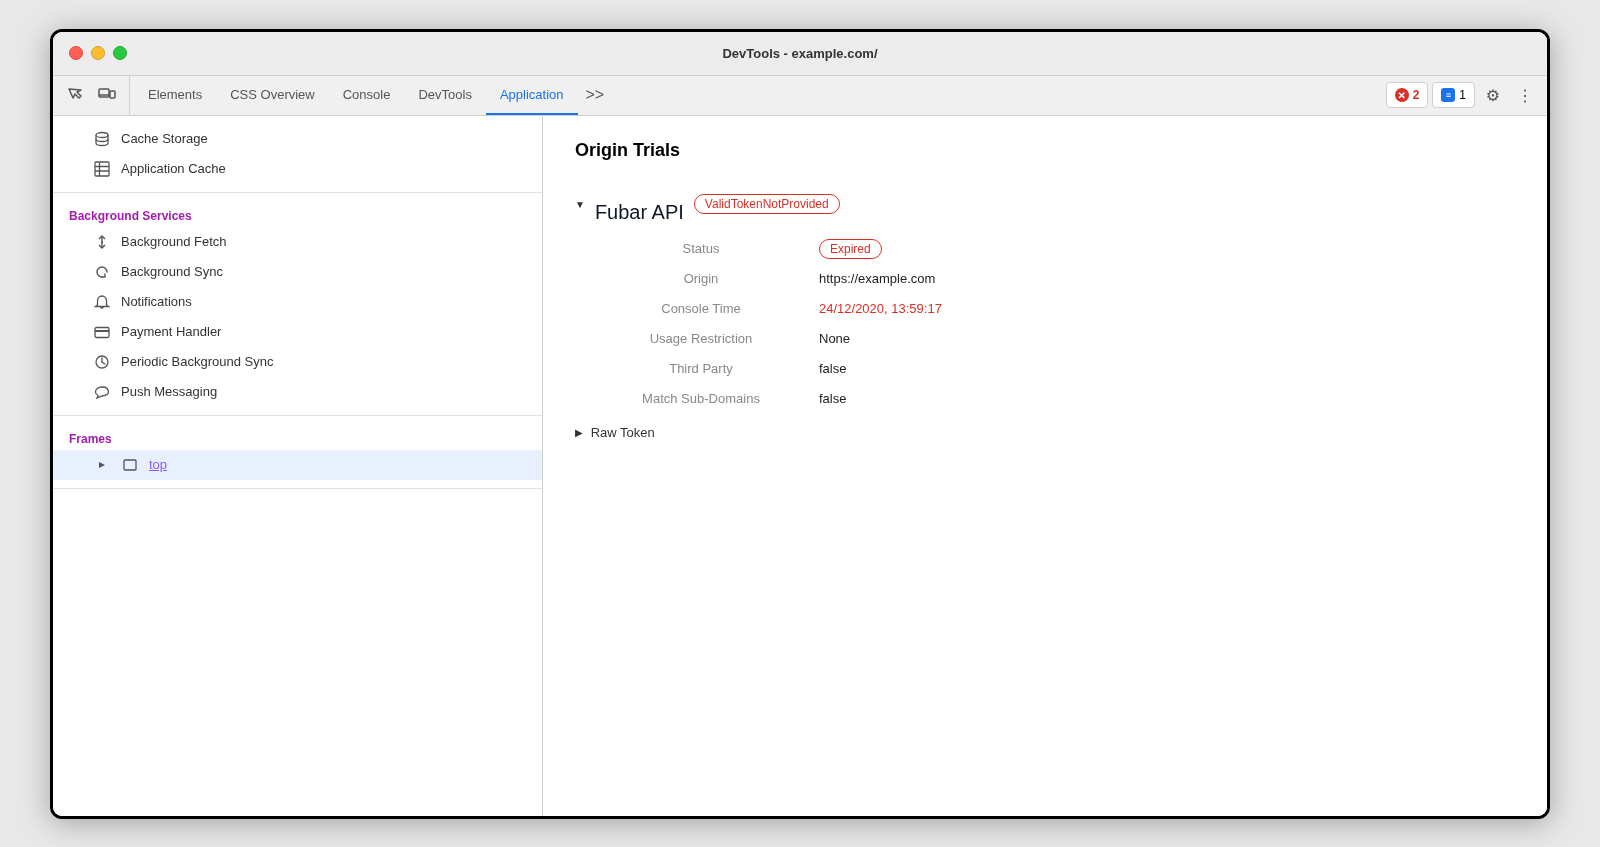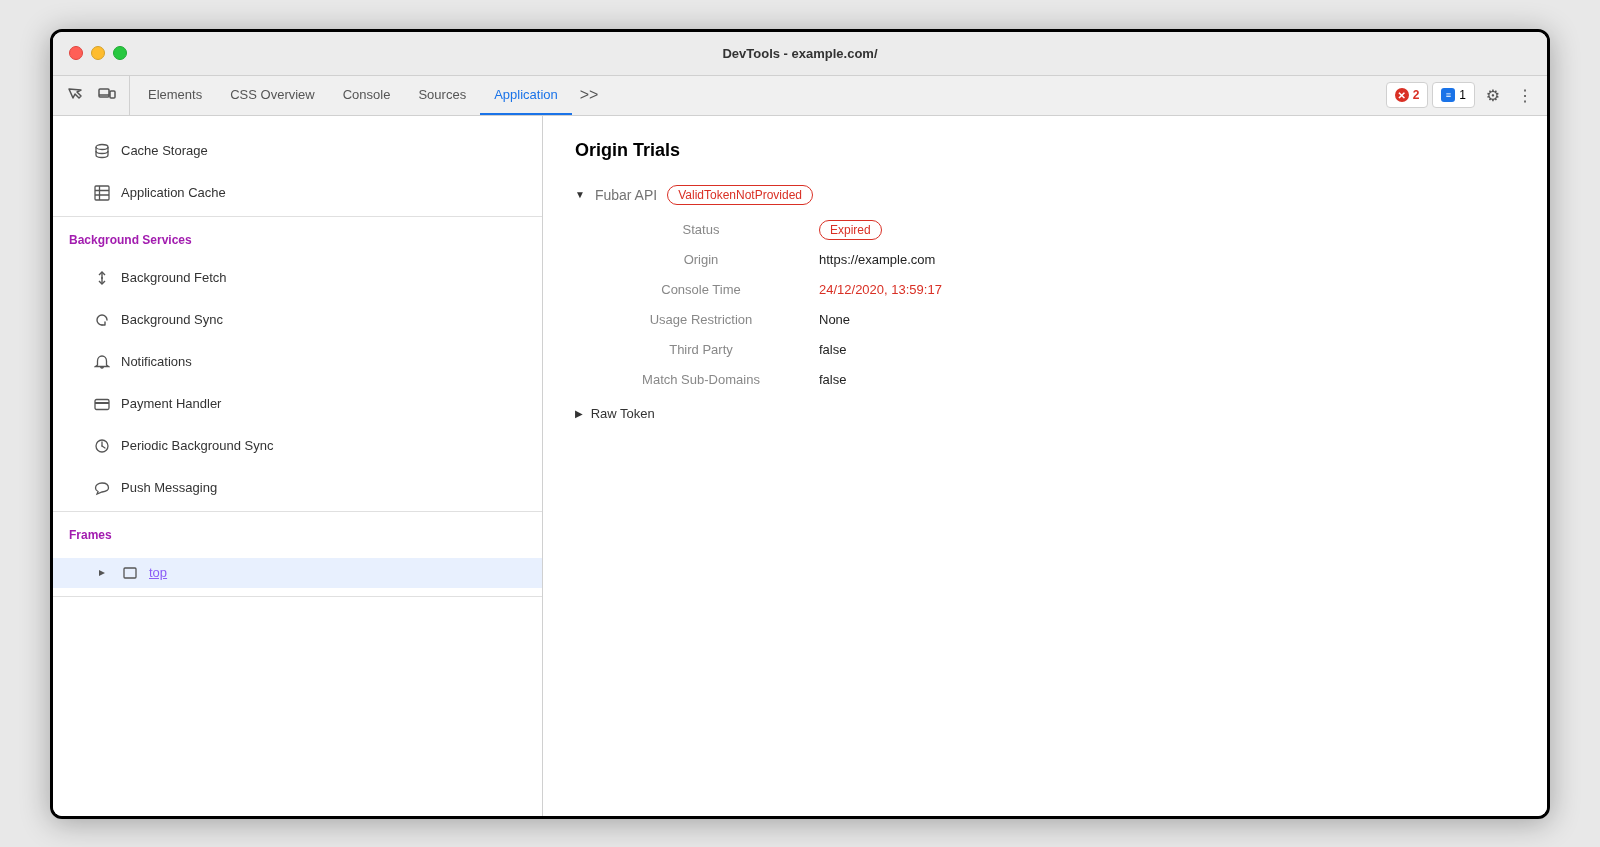--- a/index.html
+++ b/index.html
@@ -174,21 +174,20 @@
       padding: 8px 0;
     }
     .sidebar-item {
       display: flex;
       align-items: center;
       gap: 10px;
       padding: 6px 16px 6px 24px;
       cursor: pointer;
       font-size: 13px;
       color: #333;
-      margin-top: 12px;
     }
     .sidebar-item.active { background: #e8f0fe; color: #8b5cf6; text-decoration: underline; }
     .sidebar-item.indent-1 { padding-left: 40px; }
     .sidebar-section-header {
       padding: 8px 16px 4px 16px;
       font-size: 12px;
       font-weight: 600;
       color: #a21caf;
       text-transform: none;
     }
@@ -222,22 +221,23 @@
       align-items: center;
       gap: 10px;
       margin-bottom: 16px;
     }
     .trial-toggle {
       font-size: 10px;
       color: #333;
       cursor: pointer;
     }
     .trial-name {
-      font-size: 14px;
-      color: #737373;
+      font-size: 20px;
+      color: #0f172a;
+      margin-top: 16px;
     }
     .badge-outlined {
       border: 1.5px solid;
       border-radius: 12px;
       padding: 2px 10px;
       font-size: 12px;
       font-weight: 500;
     }
     .badge-red { border-color: #d93025; color: #d93025; }
     .detail-table {
@@ -307,21 +307,21 @@
       <div class="tab">
         <span>Elements</span>
       </div>
       <div class="tab">
         <span>CSS Overview</span>
       </div>
       <div class="tab">
         <span>Console</span>
       </div>
       <div class="tab">
-        <span>Sources</span>
+        <span>DevTools</span>
       </div>
       <div class="tab active">
         <span>Application</span>
       </div>
       <div class="tab-overflow">
         <span>&gt;&gt;</span>
       </div>
     </div>
     <div class="tab-bar-right">
       <div class="badge-btn">

